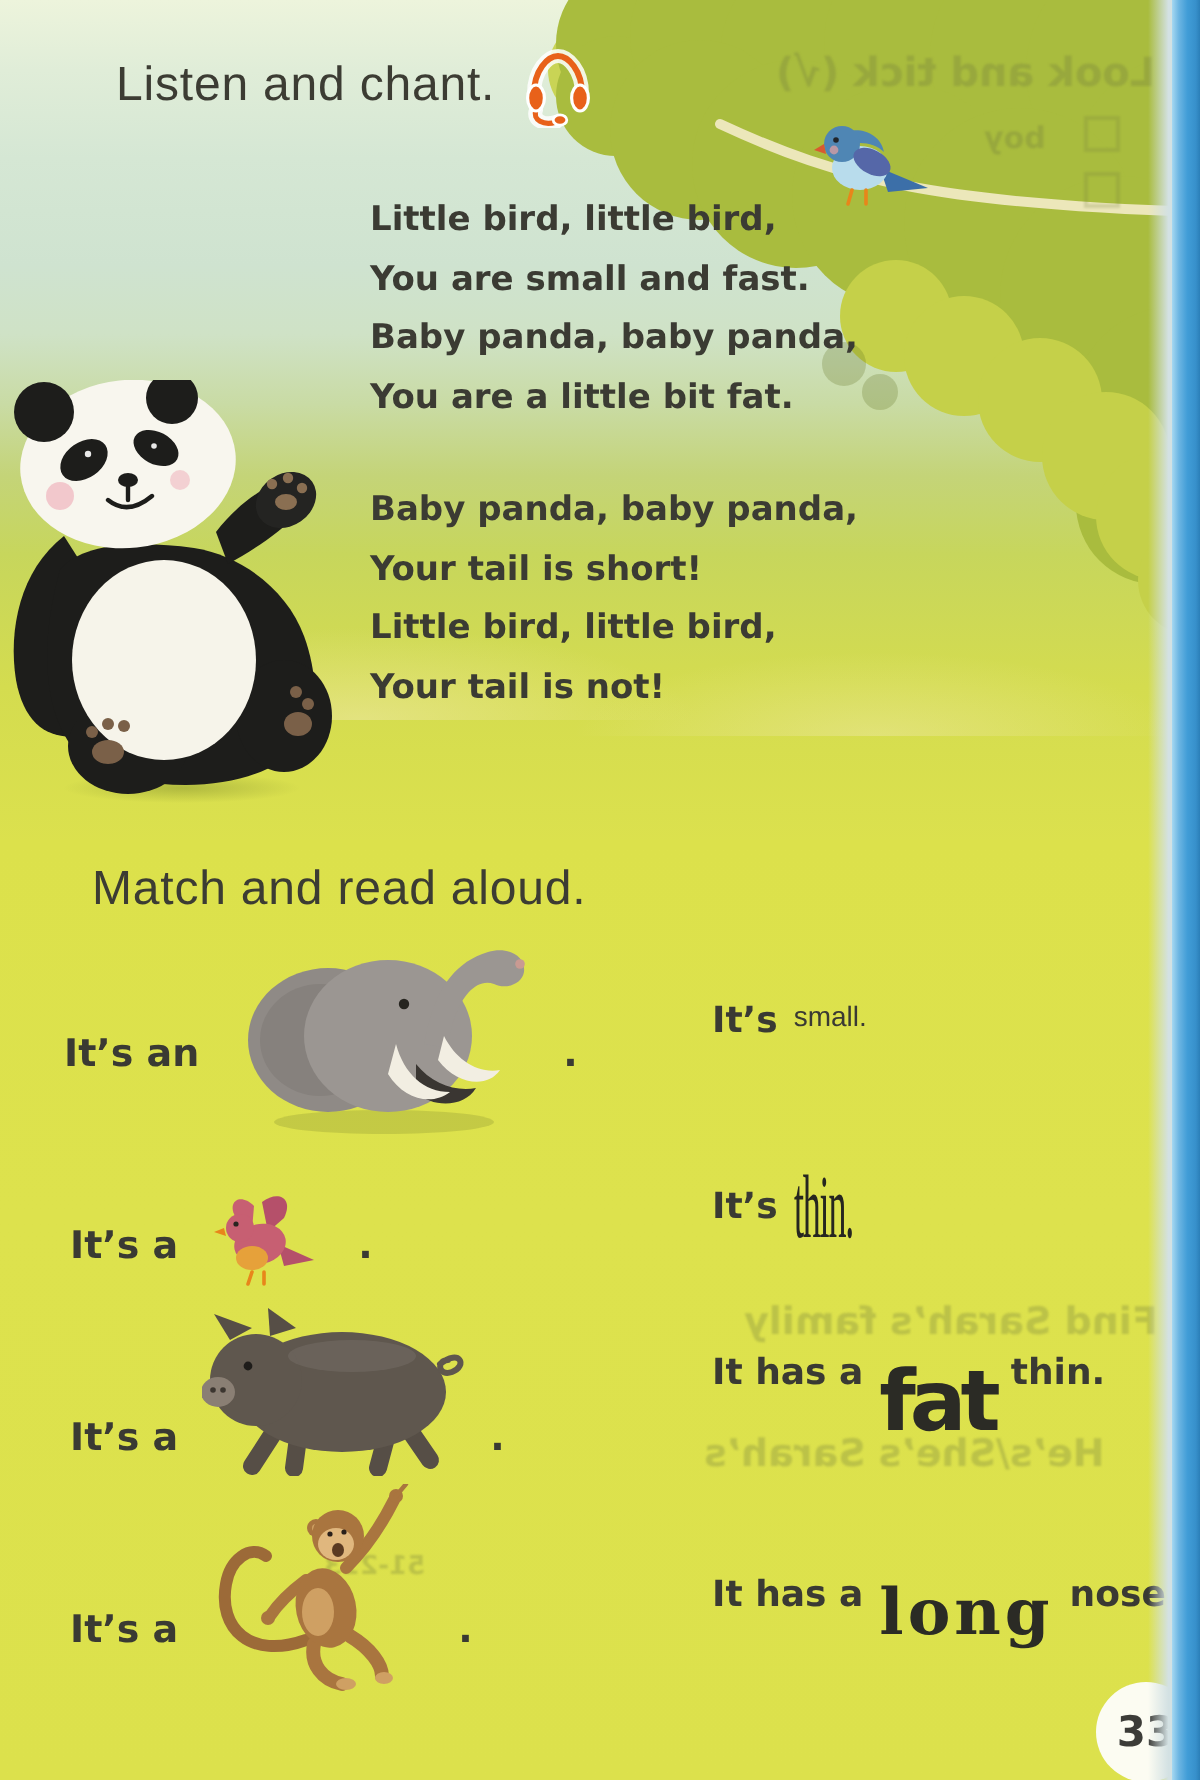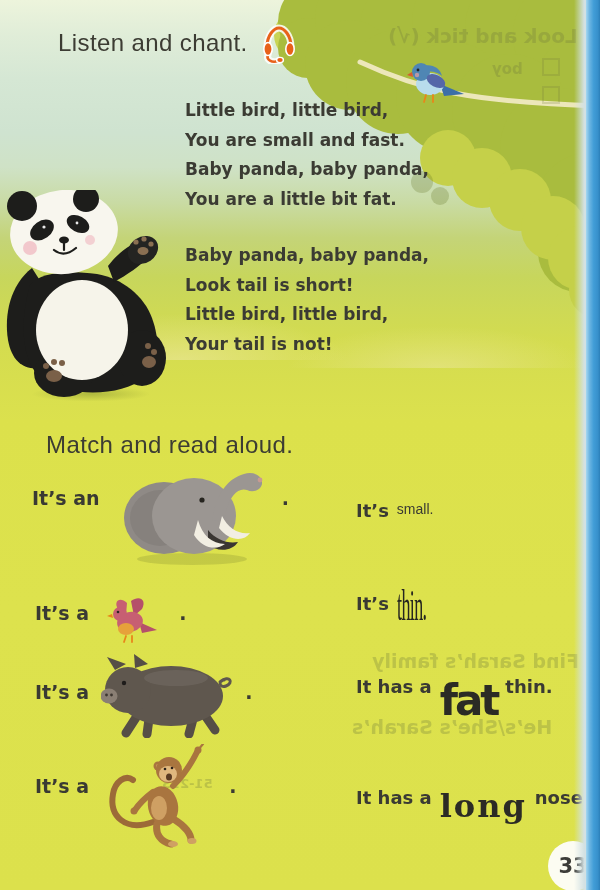--- a/index.html
+++ b/index.html
@@ -35,21 +35,21 @@
   .edge-blue{position:absolute; left:586px; top:0; width:14px; height:890px;
     background:linear-gradient(90deg,#a6d8f1 0%, #6cb5e2 25%, #419dd7 55%, #3790cb 85%, #2b7fb8 100%);}
   
   .heading-row{position:absolute; display:flex; align-items:center; gap:10px;}
   .heading{font-family:"Liberation Sans",sans-serif; font-size:24px; color:#3c3c33; letter-spacing:.4px;}
   .comic{font-family:"DejaVu Sans",sans-serif; font-weight:bold; color:#3a3a33;}
   .chant{position:absolute;}
   .chant p{margin:0 0 10px 0; font-family:"DejaVu Sans",sans-serif; font-weight:bold;
     font-size:17px; line-height:19.5px; color:#3b3b33; letter-spacing:0; white-space:nowrap;}
   
-  .mrow{position:absolute; display:flex; align-items:center; gap:12px;}
+  .mrow{position:absolute; display:flex; align-items:flex-end; gap:12px;}
   .mrow .t{font-size:19px;}
   .rrow{position:absolute; display:flex; align-items:flex-start; gap:8px; white-space:nowrap;}
   .t18{font-size:18px;}
   .w-small{font-family:"Liberation Sans",sans-serif; font-size:14px; font-weight:normal; color:#3a3a33;margin-top:17px;}
   .w-thin{display:inline-block; font-family:"Liberation Serif",serif; font-size:30px;
     transform:scaleX(.6) scaleY(1.5); transform-origin:0 80%; letter-spacing:-1px; color:#26261f;}
   .w-fat{font-family:"DejaVu Sans",sans-serif; font-weight:900; font-size:42px;
     letter-spacing:-3px; color:#2b2b25;}
   .w-long{font-family:"DejaVu Serif",serif; font-weight:bold; font-size:32px;
     letter-spacing:2px; color:#2b2b25;}
@@ -182,21 +182,21 @@
   </div>
 
   <div class="chant" style="left:185px; top:101px;">
     <p>Little bird, little bird,</p>
     <p>You are small and fast.</p>
     <p>Baby panda, baby panda,</p>
     <p>You are a little bit fat.</p>
   </div>
   <div class="chant" style="left:185px; top:246px;">
     <p>Baby panda, baby panda,</p>
-    <p>Look tail is short!</p>
+    <p>Your tail is short!</p>
     <p>Little bird, little bird,</p>
     <p>Your tail is not!</p>
   </div>
 
   <div class="heading-row" style="left:46px; top:431px;">
     <span class="heading">Match and read aloud.</span>
   </div>
 
   <div class="mrow" style="left:32px; top:458px; height:110px;">
     <span class="comic t" style="margin-bottom:30px;">It’s an</span>

